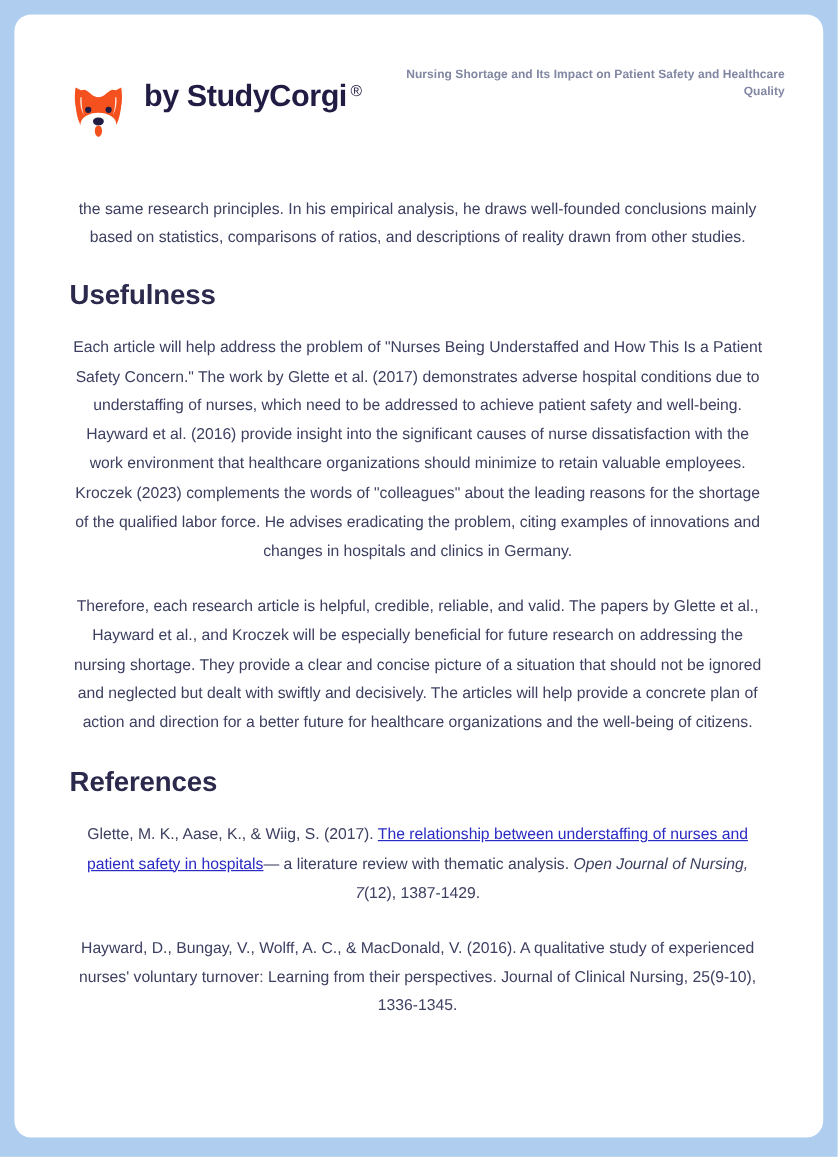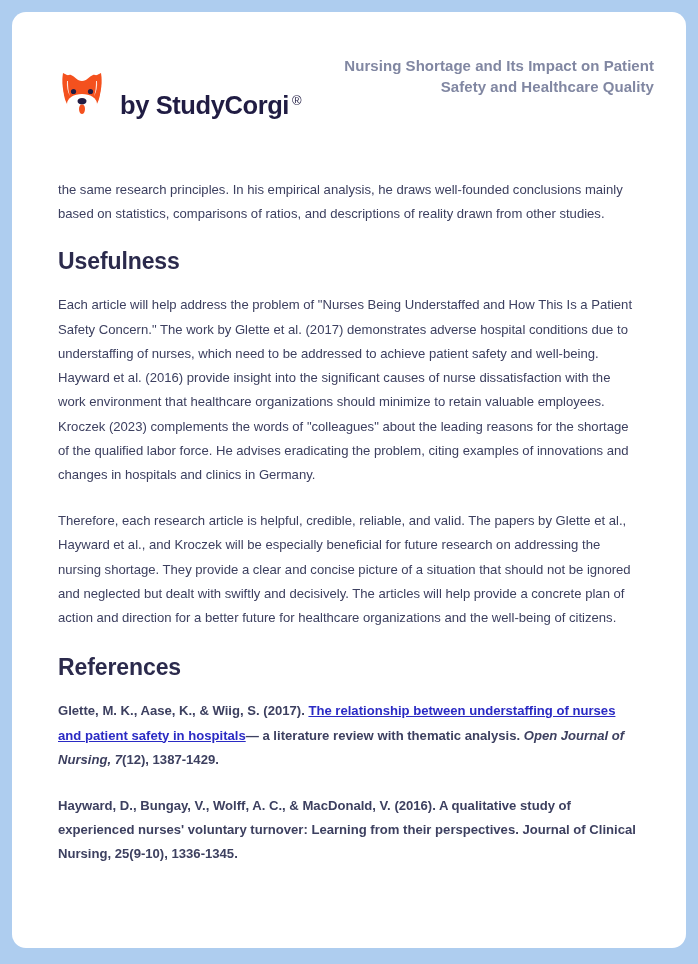--- a/index.html
+++ b/index.html
@@ -26,21 +26,21 @@
   }
   
   .doc-header {
     display: flex;
     align-items: flex-start;
     justify-content: space-between;
     padding: 42px 32px 0 45px;
   }
   .brand {
     display: flex;
-    align-items: flex-end;
+    align-items: flex-start;
     gap: 13px;
     flex: 0 0 auto;
     padding-top: 14px;
   }
   .brand-logo {
     width: 50px;
     height: 50px;
     flex: 0 0 auto;
     display: block;
   }
@@ -62,59 +62,59 @@
     margin-top: 1px;
   }
   .header-meta {
     text-align: right;
     flex: 0 1 auto;
     max-width: 340px;
     padding-top: 2px;
   }
   .header-title {
     color: #8187a2;
-    font-size: 15px;
+    font-size: 10px;
     font-weight: bold;
     line-height: 1.38;
     letter-spacing: 0.05px;
     margin: 0;
   }
   .header-url {
     color: #9aa0b4;
     font-size: 10.6px;
     line-height: 1.4;
     margin: 6px 0 0 0;
     word-break: break-word;
   }
   
   .doc-body {
     padding: 44px 48px 0 46px;
   }
   .doc-body p {
     color: #3d4060;
     font-size: 13.1px;
     line-height: 1.85;
-    margin: 16px 0 22px 0;
+    margin: 0 0 22px 0;
+    text-align: center;
   }
   .doc-body h2 {
     color: #2b2a4c;
     font-size: 23px;
     font-weight: bold;
     margin: 24px 0 18px 0;
     letter-spacing: -0.1px;
   }
   h2.section-usefulness { margin-top: 8px; }
   h2.section-conclusion { margin-top: 24px; }
   h2.section-references { }
   .reference {
     color: #3d4060;
     font-size: 12.5px;
     line-height: 1.88;
     margin: 0 0 24px 0;
-    font-weight: bold;
   }
   .reference a {
     color: #2a2ac4;
     text-decoration: underline;
   }
   .reference i { font-style: italic; }
 </style>
 </head>
 <body>
 

